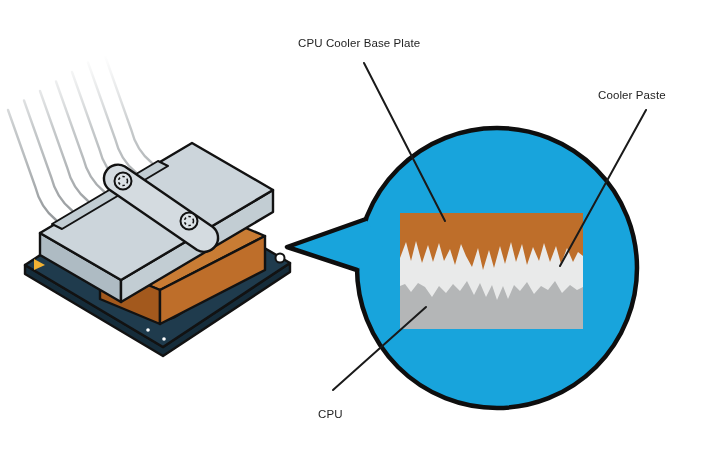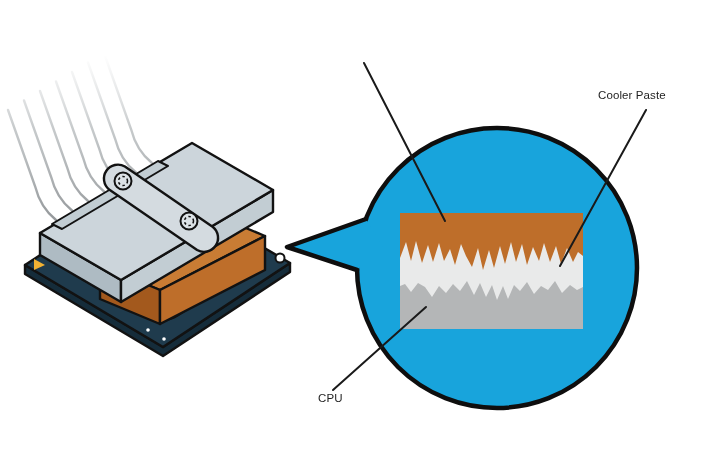--- a/index.html
+++ b/index.html
@@ -107,17 +107,18 @@
       </g>
     </g>
 
     <g>
       <line class="leader" x1="364" y1="63" x2="445" y2="221"></line>
       <line class="leader" x1="646" y1="110" x2="560" y2="266"></line>
       <line class="leader" x1="333" y1="390" x2="426" y2="307"></line>
     </g>
   </svg>
 
+  <div class="callout-label" style="left:298px;top:37px;">CPU Cooler Base Plate</div>
 
   <div class="callout-label" style="left:598px;top:89px;">Cooler Paste</div>
 
-  <div class="callout-label" style="left:318px;top:392px;text-align:right;">CPU</div>
+  <div class="callout-label" style="left:318px;top:408px;text-align:right;">CPU</div>
 </div>
 
 </body></html>

